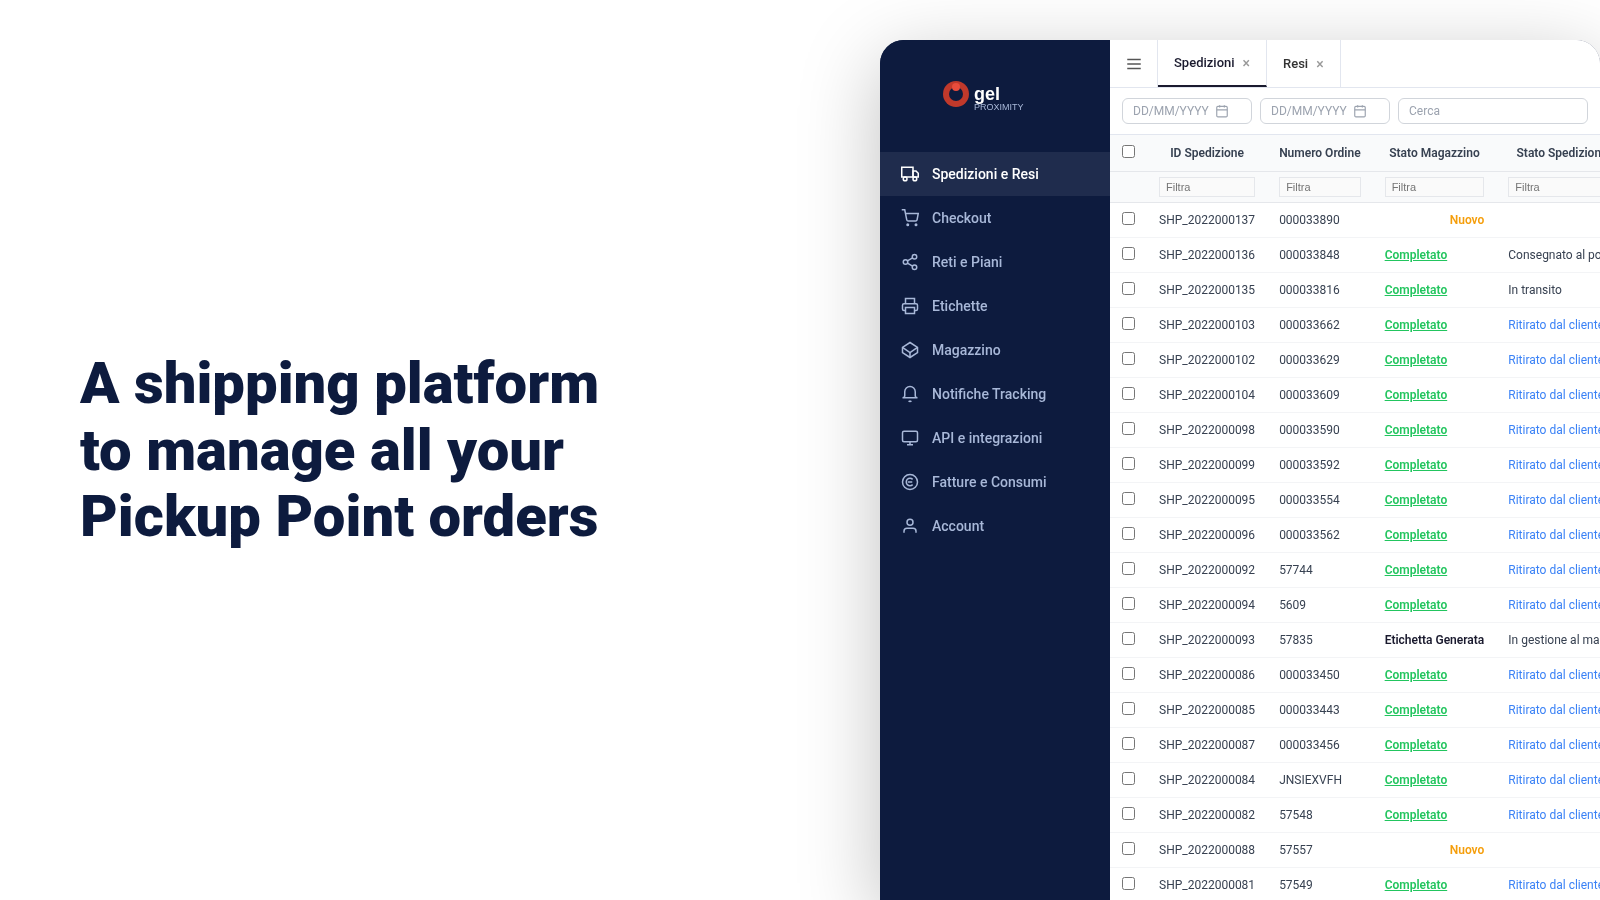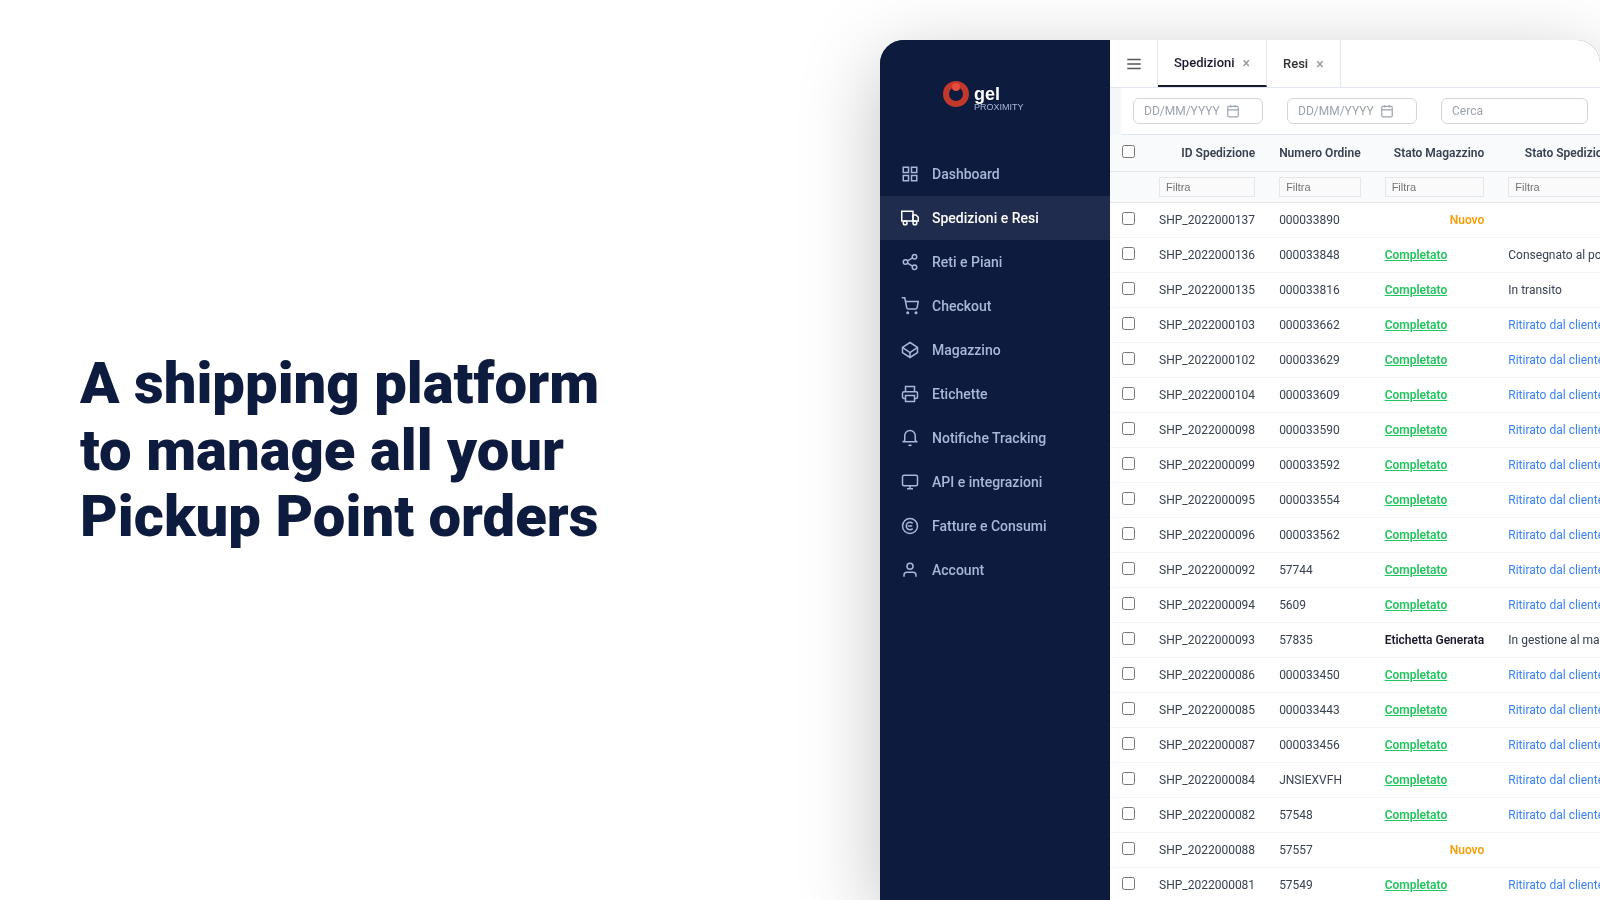--- a/index.html
+++ b/index.html
@@ -140,26 +140,25 @@
     .tab-close {
       color: #999;
       font-size: 14px;
       line-height: 1;
     }
 
     
     .filters-row {
       display: flex;
       align-items: center;
-      gap: 24px;
+      gap: 8px;
       padding: 10px 12px;
       background: #ffffff;
       border-bottom: 1px solid #e2e6ef;
       flex-shrink: 0;
-      margin-left: 11px;
     }
 
     .date-input {
       display: flex;
       align-items: center;
       border: 1px solid #d1d5db;
       border-radius: 6px;
       padding: 5px 10px;
       font-size: 12px;
       color: #9ca3af;
@@ -193,21 +192,21 @@
       font-size: 12px;
     }
 
     thead tr {
       background: #f9fafb;
       border-bottom: 1px solid #e5e7eb;
     }
 
     thead th {
       padding: 10px 12px;
-      text-align: right;
+      text-align: center;
       font-weight: 600;
       color: #374151;
       font-size: 12px;
       white-space: nowrap;
     }
 
     .filter-row td {
       padding: 5px 12px;
       border-bottom: 1px solid #e5e7eb;
     }
@@ -293,88 +292,77 @@
       <svg class="logo-svg" viewBox="0 0 110 44" fill="none" xmlns="http://www.w3.org/2000/svg">
 
         <circle cx="16" cy="22" r="13" fill="#c0392b"></circle>
         <circle cx="16" cy="22" r="7" fill="#0d1b3e"></circle>
         <circle cx="16" cy="15" r="4" fill="#e74c3c"></circle>
         <text x="34" y="28" fill="white" font-size="18" font-weight="700" font-family="sans-serif">gel</text>
         <text x="34" y="38" fill="#a8b8d8" font-size="9" font-family="sans-serif">PROXIMITY</text>
       </svg>
     </div>
 
-    <div class="nav-item">
-      <span class="nav-icon">
-        <svg width="18" height="18" viewBox="0 0 24 24" fill="none" stroke="currentColor" stroke-width="2">
-          <rect x="3" y="3" width="7" height="7"></rect>
-            <rect x="14" y="3" width="7" height="7"></rect>
-          <rect x="3" y="14" width="7" height="7"></rect>
-            <rect x="14" y="14" width="7" height="7"></rect>
-        </svg>
-      </span>
-      <span>Dashboard</span>
-    </div>
 
     <div class="nav-item active">
       <span class="nav-icon">
         <svg width="18" height="18" viewBox="0 0 24 24" fill="none" stroke="currentColor" stroke-width="2">
           <rect x="1" y="3" width="15" height="13"></rect>
             <polygon points="16 8 20 8 23 11 23 16 16 16 16 8"></polygon>
           <circle cx="5.5" cy="18.5" r="2.5"></circle>
             <circle cx="18.5" cy="18.5" r="2.5"></circle>
         </svg>
       </span>
       <span>Spedizioni e Resi</span>
+    </div>
+
+    <div class="nav-item">
+      <span class="nav-icon">
+        <svg width="18" height="18" viewBox="0 0 24 24" fill="none" stroke="currentColor" stroke-width="2">
+          <circle cx="9" cy="21" r="1"></circle>
+            <circle cx="20" cy="21" r="1"></circle>
+          <path d="M1 1h4l2.68 13.39a2 2 0 0 0 2 1.61h9.72a2 2 0 0 0 2-1.61L23 6H6"></path>
+        </svg>
+      </span>
+      <span>Checkout</span>
     </div>
 
     <div class="nav-item">
       <span class="nav-icon">
         <svg width="18" height="18" viewBox="0 0 24 24" fill="none" stroke="currentColor" stroke-width="2">
           <circle cx="18" cy="5" r="3"></circle>
             <circle cx="6" cy="12" r="3"></circle>
             <circle cx="18" cy="19" r="3"></circle>
           <line x1="8.59" y1="13.51" x2="15.42" y2="17.49"></line>
           <line x1="15.41" y1="6.51" x2="8.59" y2="10.49"></line>
         </svg>
       </span>
       <span>Reti e Piani</span>
     </div>
 
     <div class="nav-item">
       <span class="nav-icon">
         <svg width="18" height="18" viewBox="0 0 24 24" fill="none" stroke="currentColor" stroke-width="2">
-          <circle cx="9" cy="21" r="1"></circle>
-            <circle cx="20" cy="21" r="1"></circle>
-          <path d="M1 1h4l2.68 13.39a2 2 0 0 0 2 1.61h9.72a2 2 0 0 0 2-1.61L23 6H6"></path>
-        </svg>
-      </span>
-      <span>Checkout</span>
+          <polyline points="6 9 6 2 18 2 18 9"></polyline>
+          <path d="M6 18H4a2 2 0 0 1-2-2v-5a2 2 0 0 1 2-2h16a2 2 0 0 1 2 2v5a2 2 0 0 1-2 2h-2"></path>
+          <rect x="6" y="14" width="12" height="8"></rect>
+        </svg>
+      </span>
+      <span>Etichette</span>
     </div>
 
     <div class="nav-item">
       <span class="nav-icon">
         <svg width="18" height="18" viewBox="0 0 24 24" fill="none" stroke="currentColor" stroke-width="2">
           <polygon points="12 2 22 8.5 22 15.5 12 22 2 15.5 2 8.5 12 2"></polygon>
           <line x1="12" y1="22" x2="12" y2="15.5"></line>
           <polyline points="22 8.5 12 15.5 2 8.5"></polyline>
         </svg>
       </span>
       <span>Magazzino</span>
-    </div>
-
-    <div class="nav-item">
-      <span class="nav-icon">
-        <svg width="18" height="18" viewBox="0 0 24 24" fill="none" stroke="currentColor" stroke-width="2">
-          <polyline points="6 9 6 2 18 2 18 9"></polyline>
-          <path d="M6 18H4a2 2 0 0 1-2-2v-5a2 2 0 0 1 2-2h16a2 2 0 0 1 2 2v5a2 2 0 0 1-2 2h-2"></path>
-          <rect x="6" y="14" width="12" height="8"></rect>
-        </svg>
-      </span>
-      <span>Etichette</span>
     </div>
 
     <div class="nav-item">
       <span class="nav-icon">
         <svg width="18" height="18" viewBox="0 0 24 24" fill="none" stroke="currentColor" stroke-width="2">
           <path d="M22 17H2a3 3 0 0 0 3-3V9a7 7 0 0 1 14 0v5a3 3 0 0 0 3 3z"></path>
           <path d="M13.73 21a2 2 0 0 1-3.46 0"></path>
         </svg>
       </span>
       <span>Notifiche Tracking</span>

